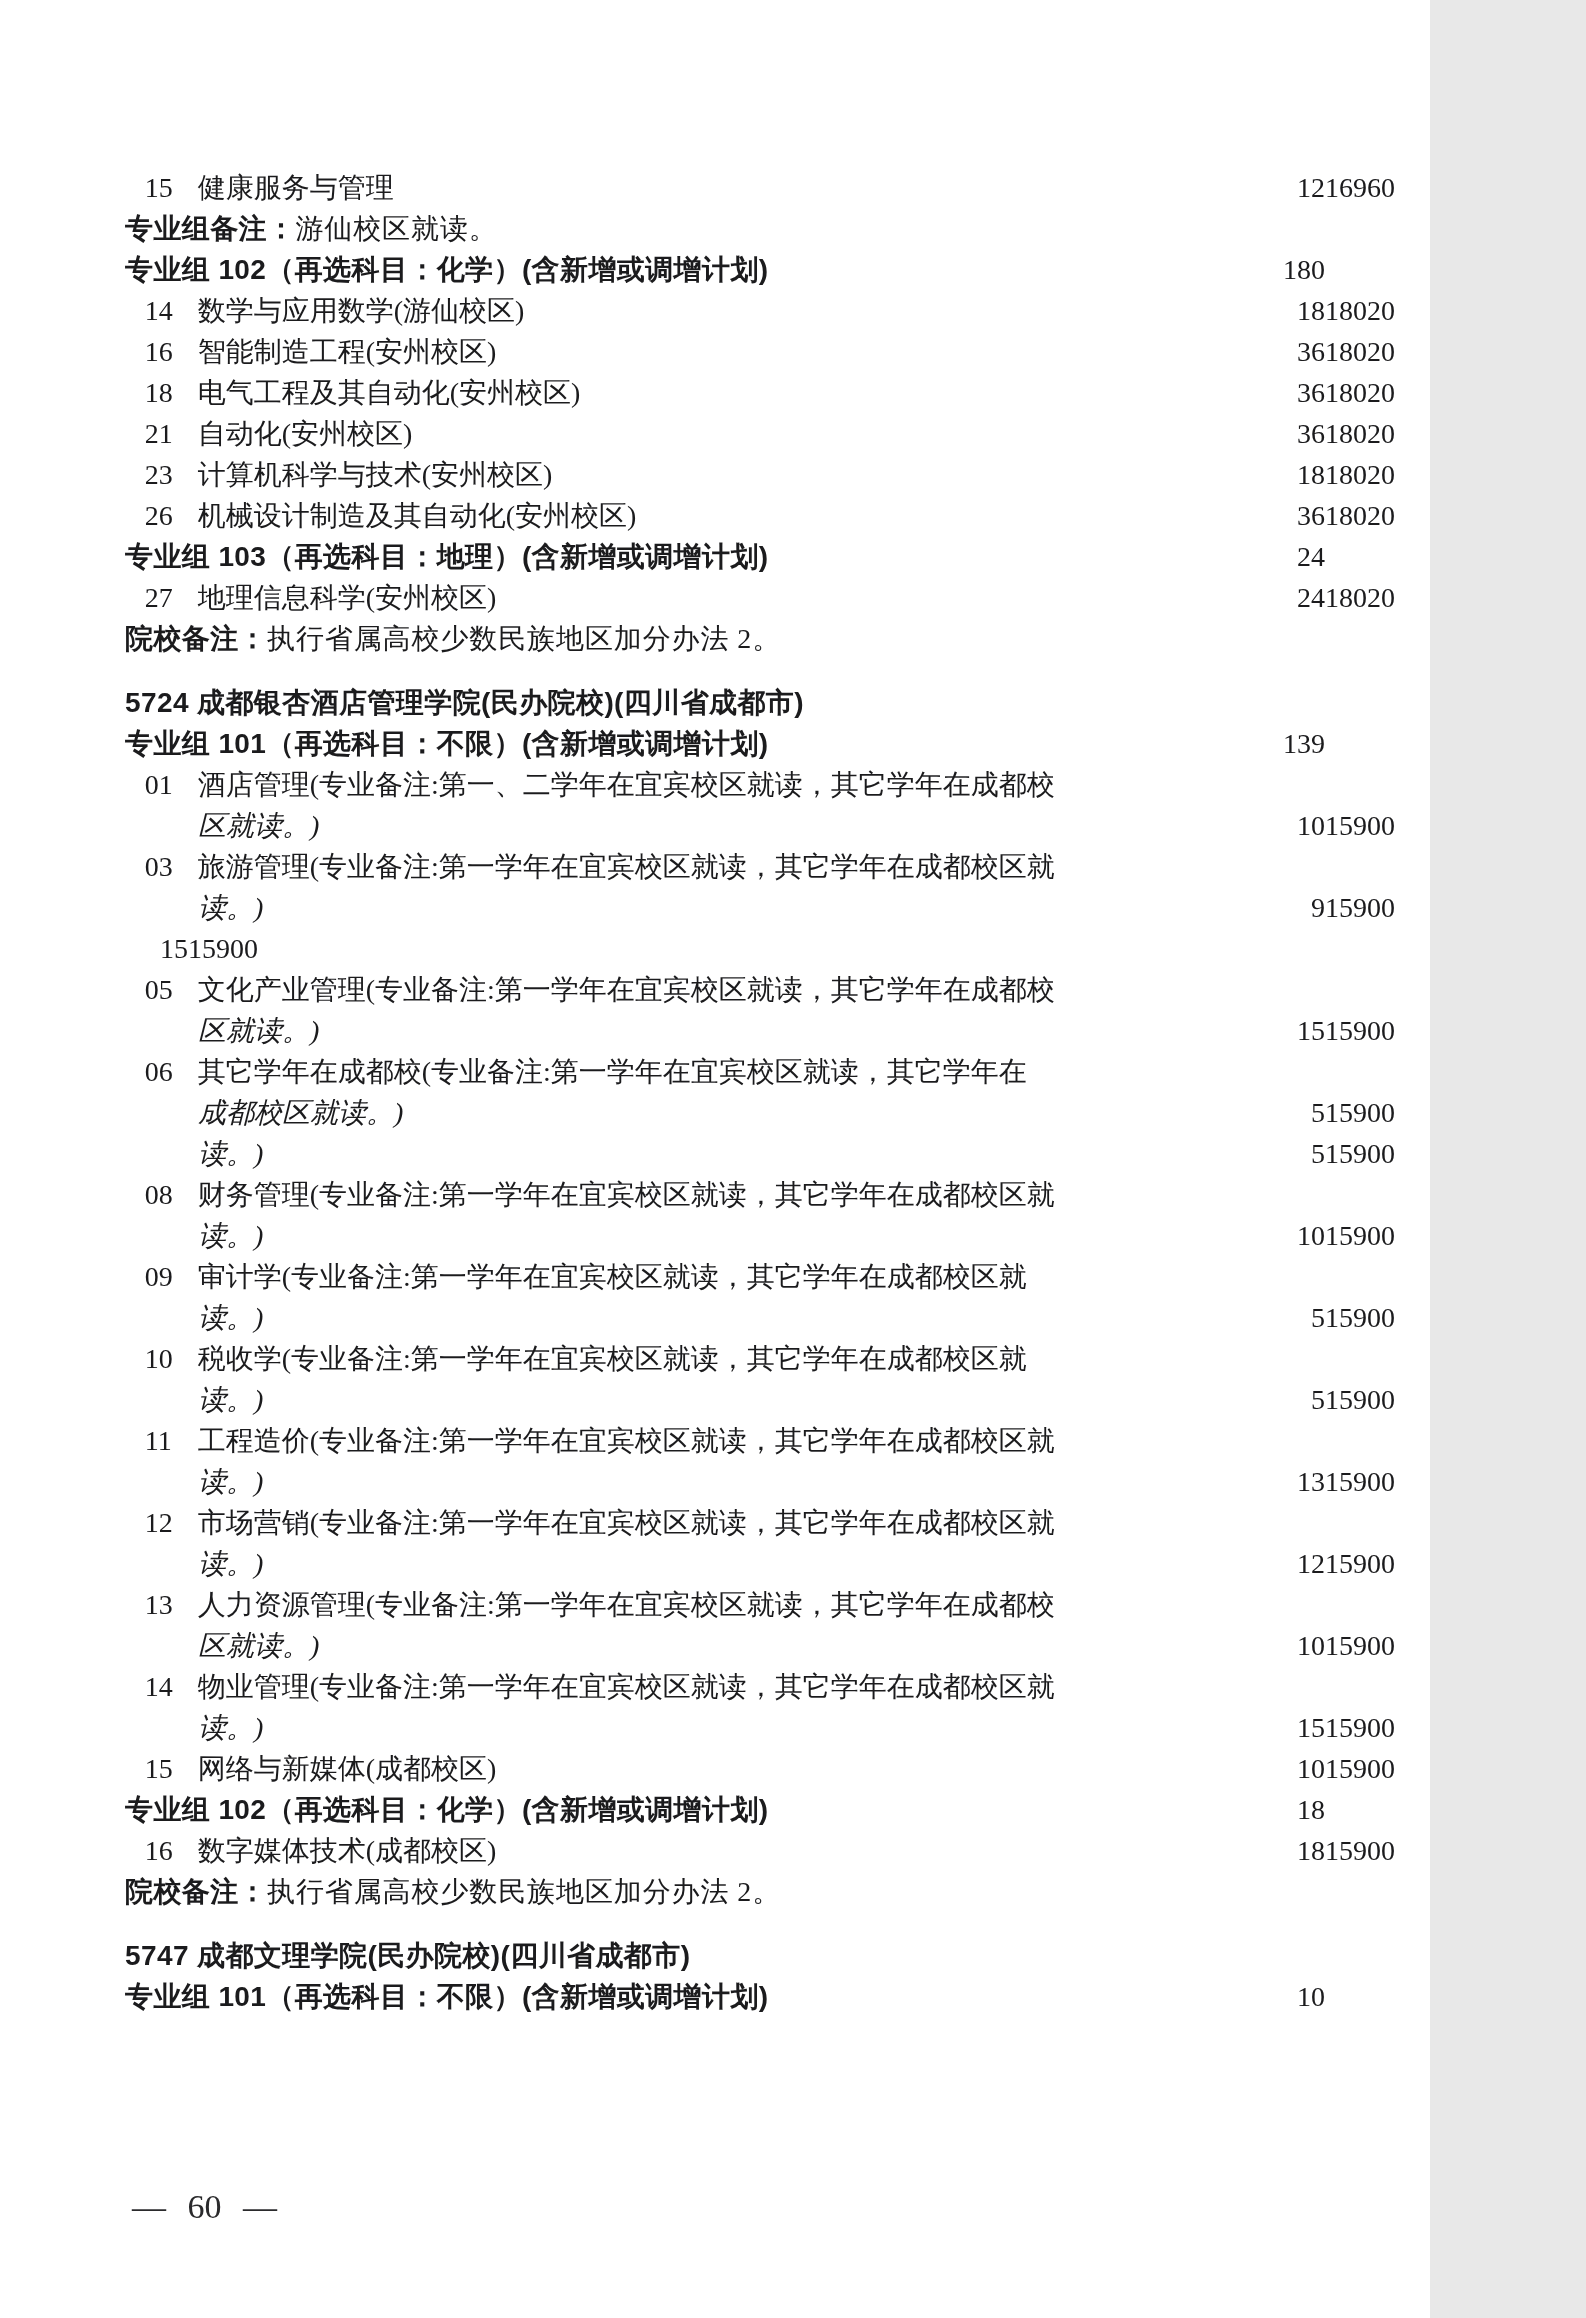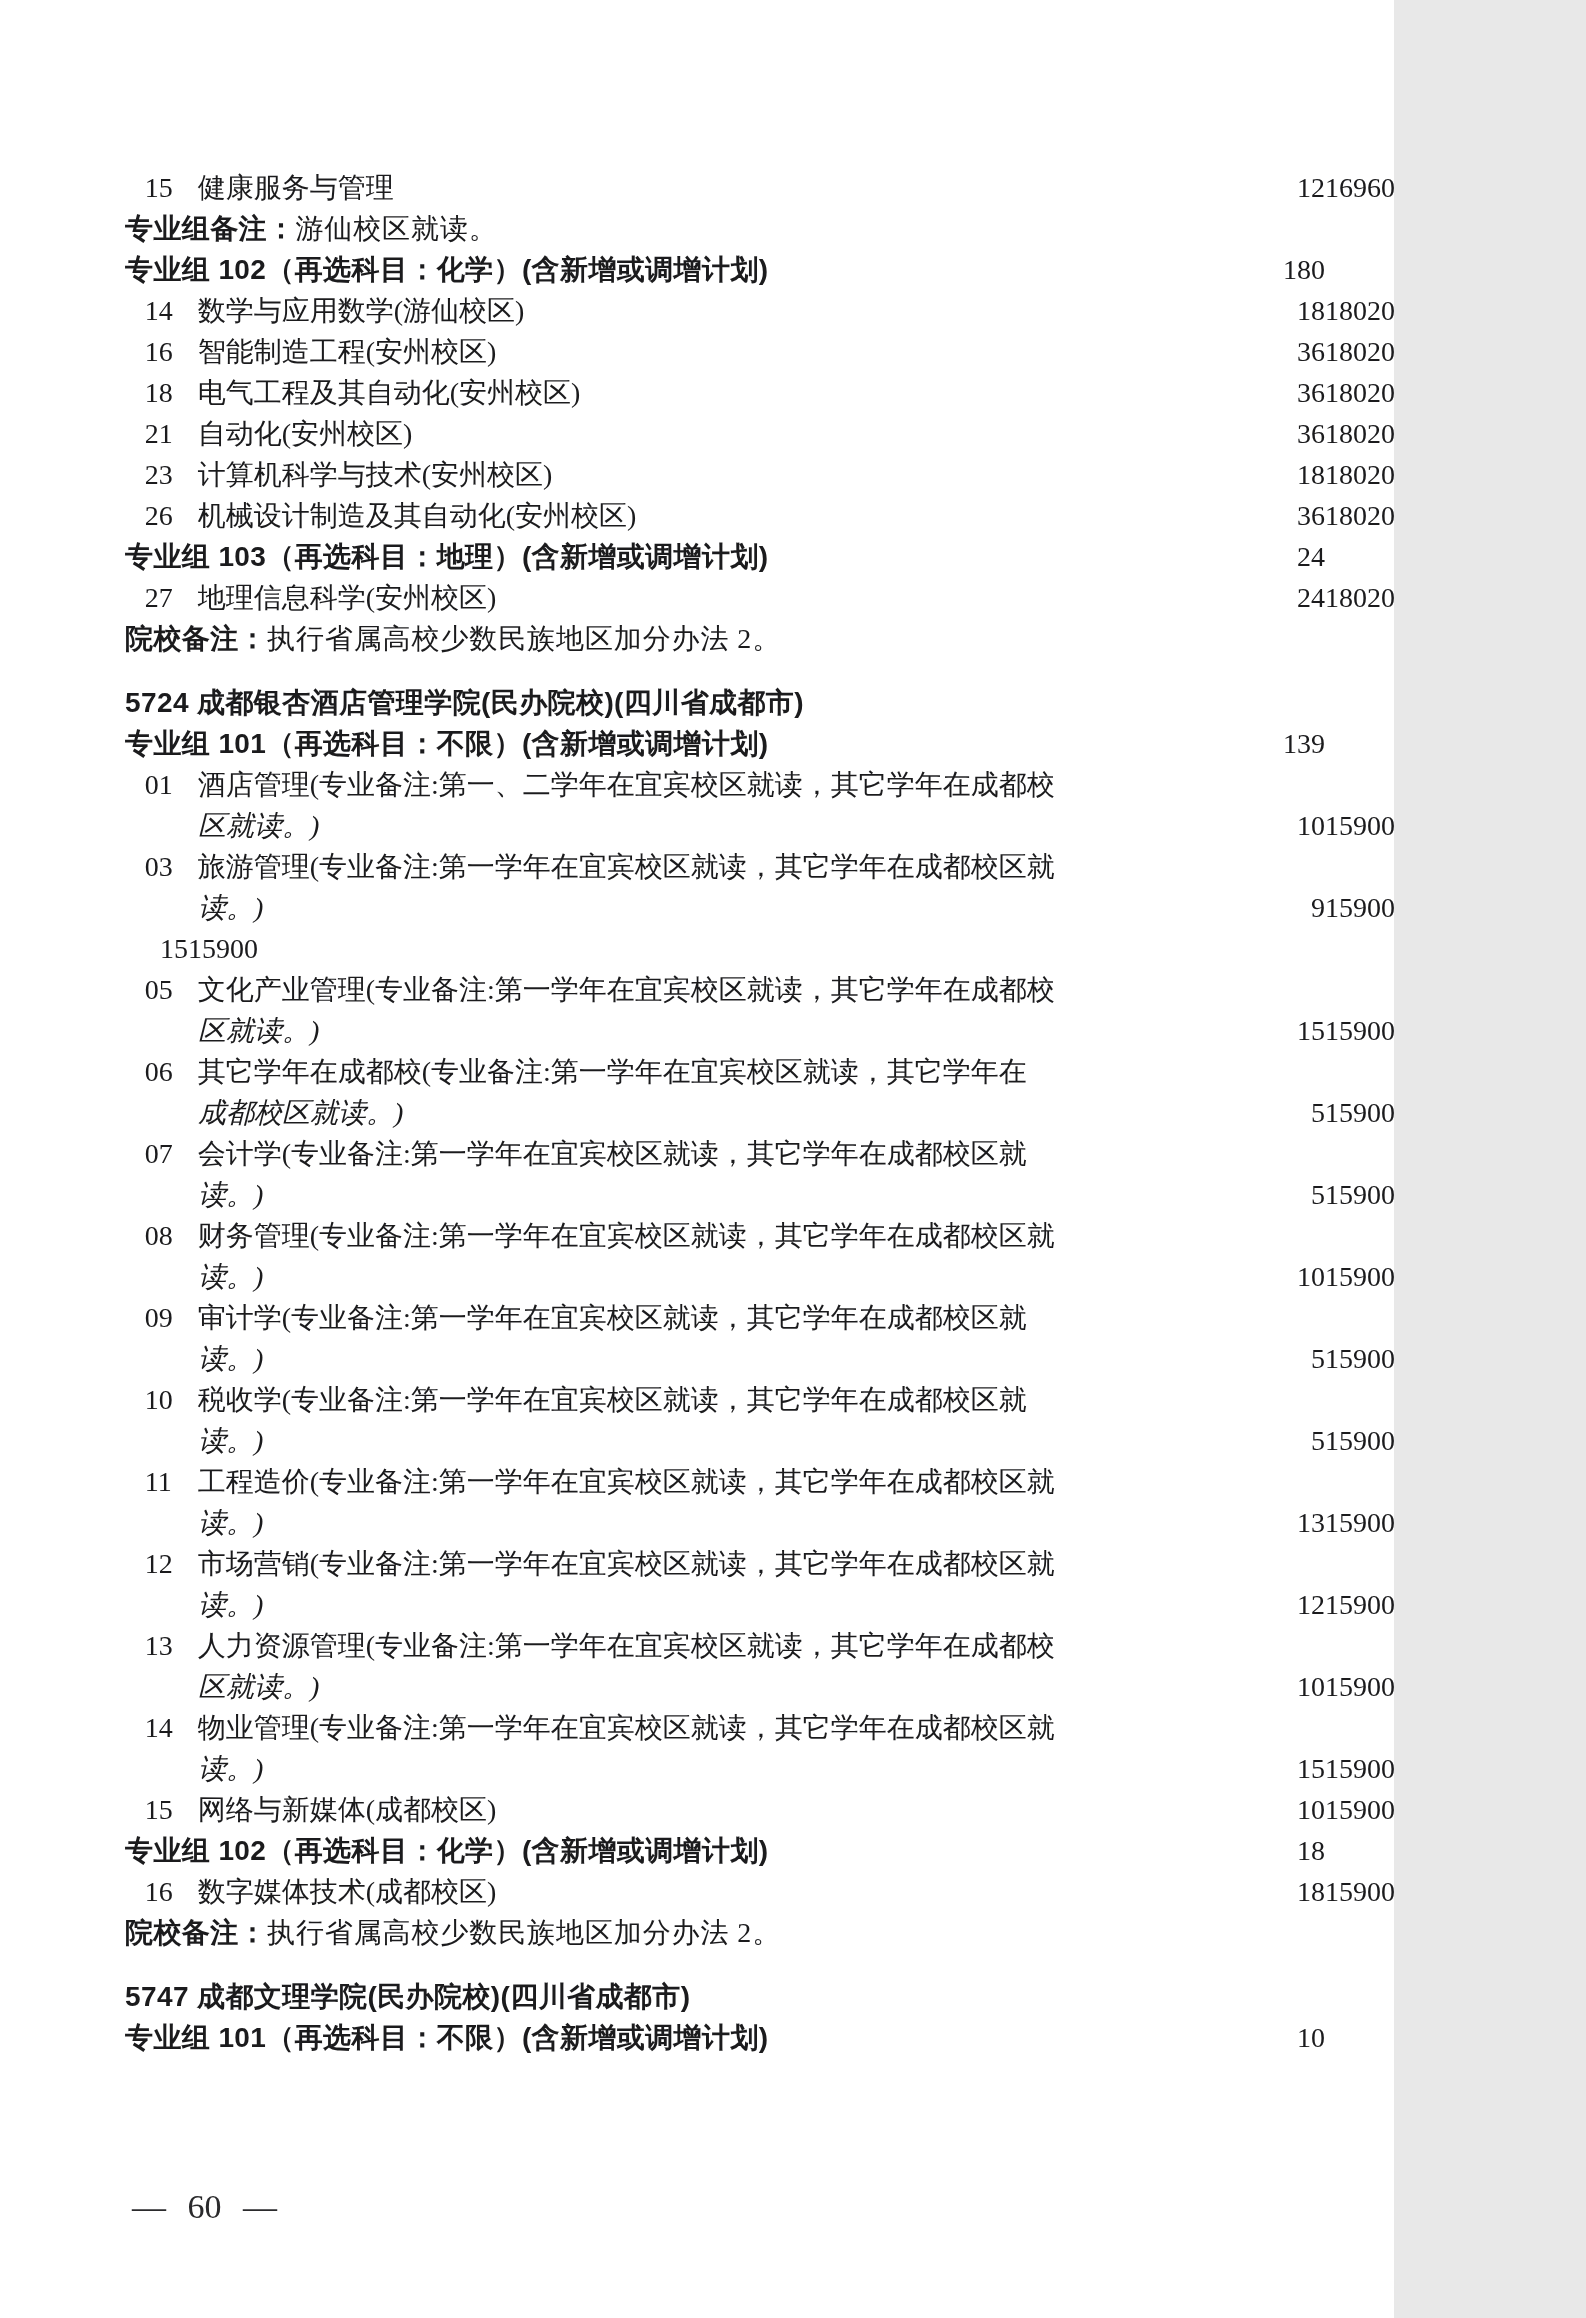--- a/index.html
+++ b/index.html
@@ -3,20 +3,21 @@
 <meta charset="utf-8">
 <style>
   html,body{margin:0;padding:0;background:#e8e8e8;}
   .page{
     position:relative;
     width:1394px;height:2319px;
     background:#ffffff;
     font-family:"Liberation Serif","DejaVu Serif",serif;
     color:#1b1b1d;
     overflow:hidden;
+    padding-left:36px;
   }
   .content{
     position:absolute;
     left:125px;top:167px;
     width:1337px;
   }
   .row{display:flex;align-items:flex-end;}
   .cell{font-size:28px;line-height:41px;}
   .cell.text{flex:1;min-width:0;}
   .cell.quota{width:63px;text-align:right;white-space:nowrap;}
@@ -168,21 +169,20 @@
       <div class="row major">
         <div class="cell text">
           <div class="mline first"><span class="mnum">06</span><span>其它学年在成都校(专业备注:第一学年在宜宾校区就读，其它学年在</span></div>
           <div class="mline cont">成都校区就读。)</div>
         </div>
         <div class="cell quota">5</div>
         <div class="cell fee">15900</div>
       </div>
       <div class="row major">
         <div class="cell text">
-          <div class="mline first"><span class="mnum">07</span><span>会计学(专业备注:第一学年在宜宾校区就读，其它学年在成都校区就</span></div>
           <div class="mline cont">读。)</div>
         </div>
         <div class="cell quota">5</div>
         <div class="cell fee">15900</div>
       </div>
       <div class="row major">
         <div class="cell text">
           <div class="mline first"><span class="mnum">08</span><span>财务管理(专业备注:第一学年在宜宾校区就读，其它学年在成都校区就</span></div>
           <div class="mline cont">读。)</div>
         </div>

